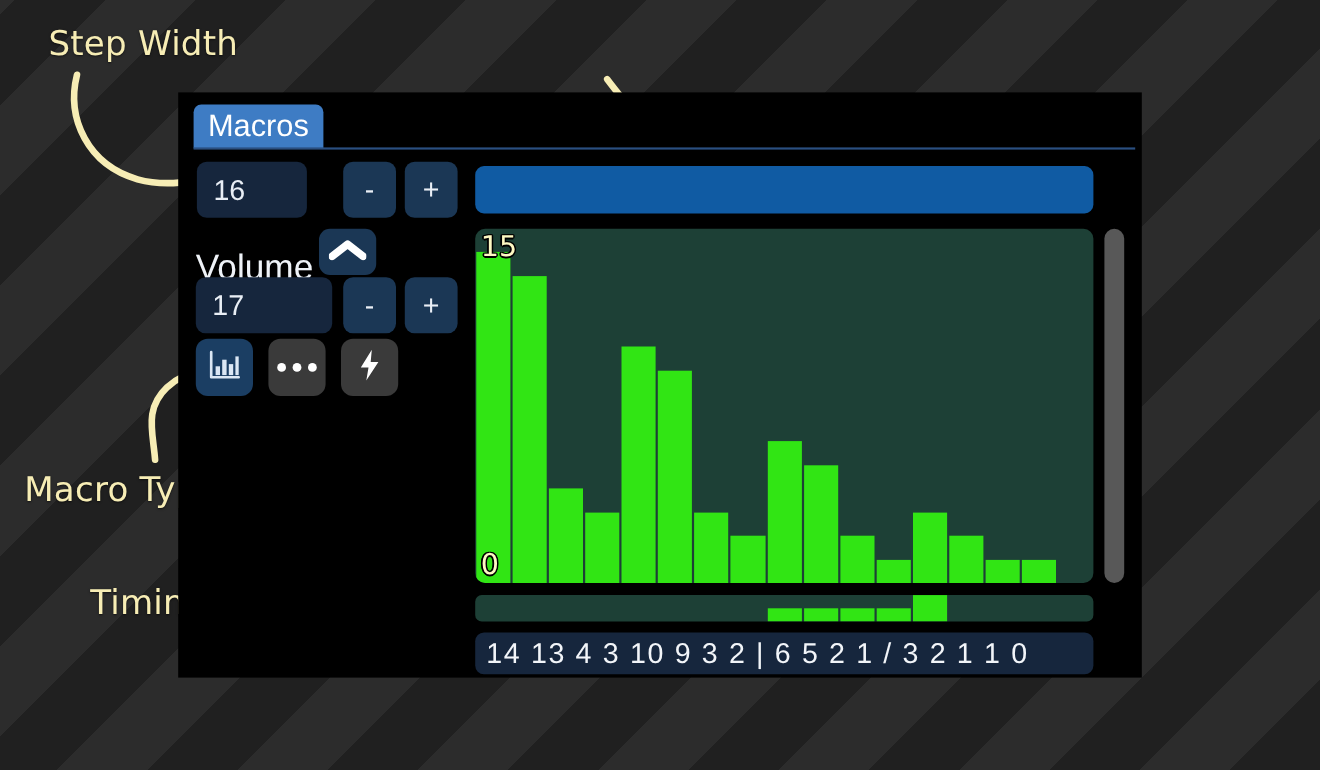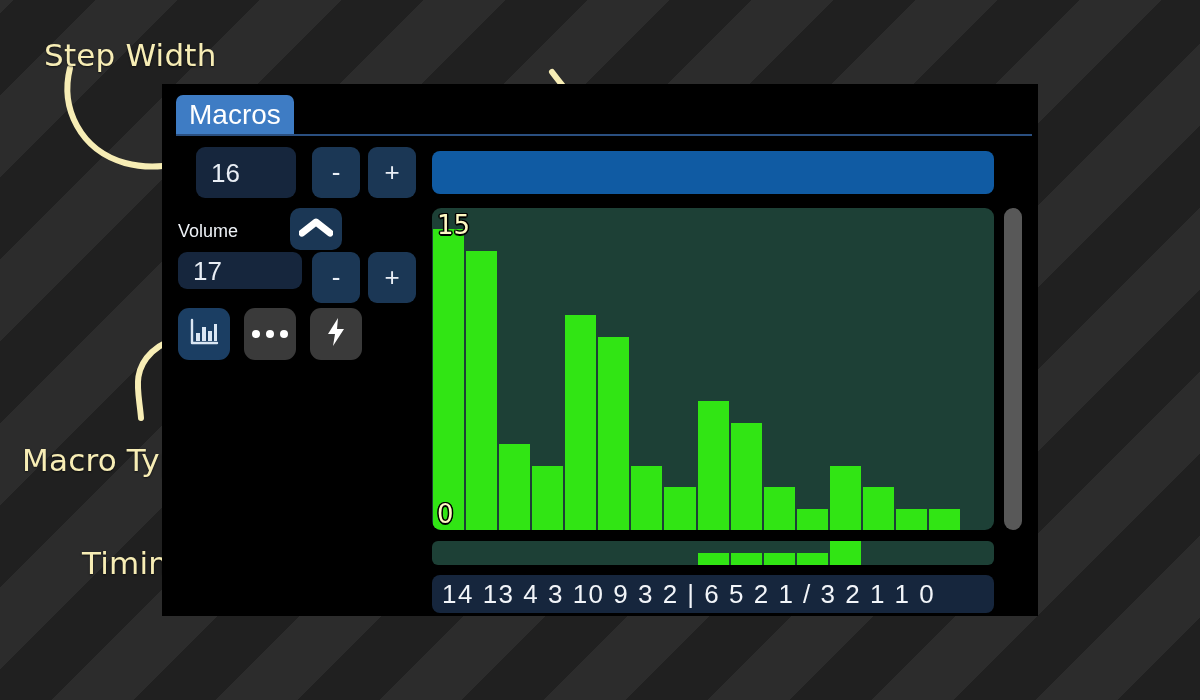--- a/index.html
+++ b/index.html
@@ -25,21 +25,20 @@
 
   
   .annot {
     position: absolute;
     color: #f7edb5;
     font-size: 31px;
     font-family: "DejaVu Sans", sans-serif;
     letter-spacing: .2px;
     white-space: nowrap;
     text-shadow: 0 1px 2px rgba(0,0,0,.6);
-    margin-top: 15px;
   }
   #annot-step-width { left: 44px;  top: 22px; }
   #annot-scroll     { left: 414px; top: 22px; }
   #annot-macro-type { left: 22px;  top: 427px; }
   #annot-timing     { left: 82px;  top: 530px; }
   svg.arrows {
     position: absolute;
     left: 0; top: 0;
     width: 1200px; height: 700px;
     pointer-events: none;
@@ -104,46 +103,46 @@
     position: absolute;
     background: #1b3755;
     border-radius: 9px;
     color: #e9eef5;
     font-size: 26px;
     display: flex;
     align-items: center;
     justify-content: center;
     box-sizing: border-box;
   }
-  #field-step  { left: 34px; top: 63px;  width: 100px; height: 51px; }
+  #field-step  { left: 17px; top: 63px;  width: 100px; height: 51px; }
   #btn-step-minus { left: 150px; top: 63px; width: 48px; height: 51px; }
   #btn-step-plus  { left: 206px; top: 63px; width: 48px; height: 51px; }
 
   #label-volume {
     position: absolute;
     left: 16px;
-    top: 128px;
+    top: 140px;
     color: #eef2f7;
-    font-size: 18px;
+    font-size: 32px;
     line-height: 38px;
   }
   #btn-collapse {
     position: absolute;
     left: 128px;
     top: 124px;
     width: 52px;
     height: 42px;
     background: #1b3755;
     border-radius: 10px;
     display: flex;
     align-items: center;
     justify-content: center;
   }
 
-  #field-volume   { left: 16px;  top: 168px; width: 124px; height: 37px; }
+  #field-volume   { left: 16px;  top: 168px; width: 124px; height: 51px; }
   #btn-vol-minus  { left: 150px; top: 168px; width: 48px;  height: 51px; }
   #btn-vol-plus   { left: 206px; top: 168px; width: 48px;  height: 51px; }
 
   .icon-btn {
     position: absolute;
     width: 52px;
     height: 52px;
     border-radius: 11px;
     display: flex;
     align-items: center;

